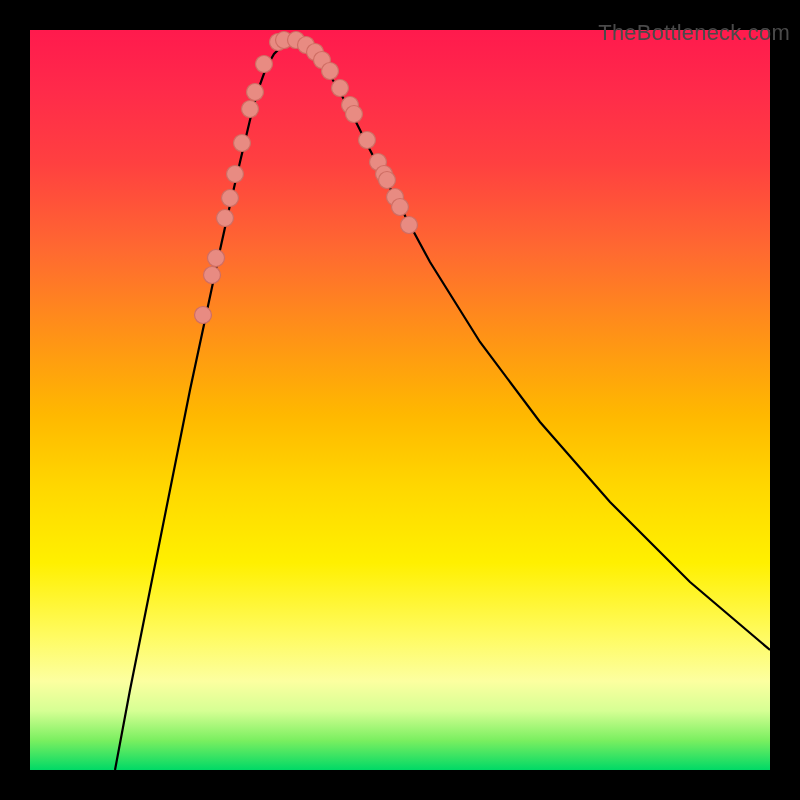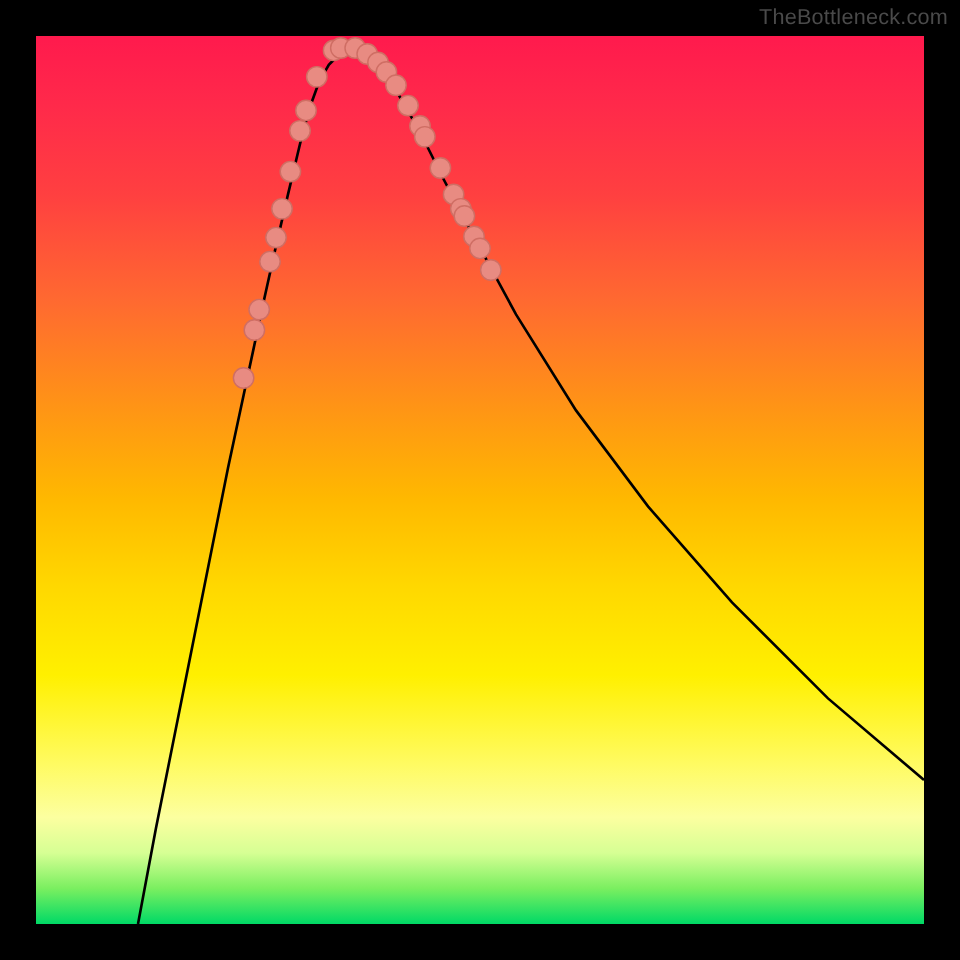--- a/index.html
+++ b/index.html
@@ -45,24 +45,24 @@
       #fff000 72%,
       #fffb62 82%,
       #fcffa0 88%,
       #d6ff94 92%,
       #7aef60 96%,
       #00d966 100%
     );
   }
   .watermark {
     position: absolute;
-    top: 4px;
+    top: 20px;
     right: 10px;
     color: #4a4a4a;
-    font-size: 18px;
+    font-size: 22px;
     font-weight: 500;
     letter-spacing: 0.2px;
     user-select: none;
   }
   svg.curve {
     position: absolute;
     left: 0;
     top: 0;
     width: 100%;
     height: 100%;

